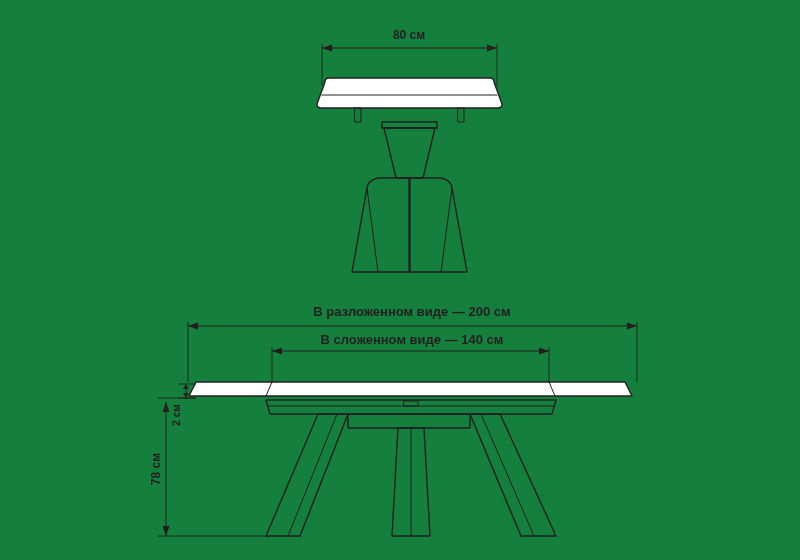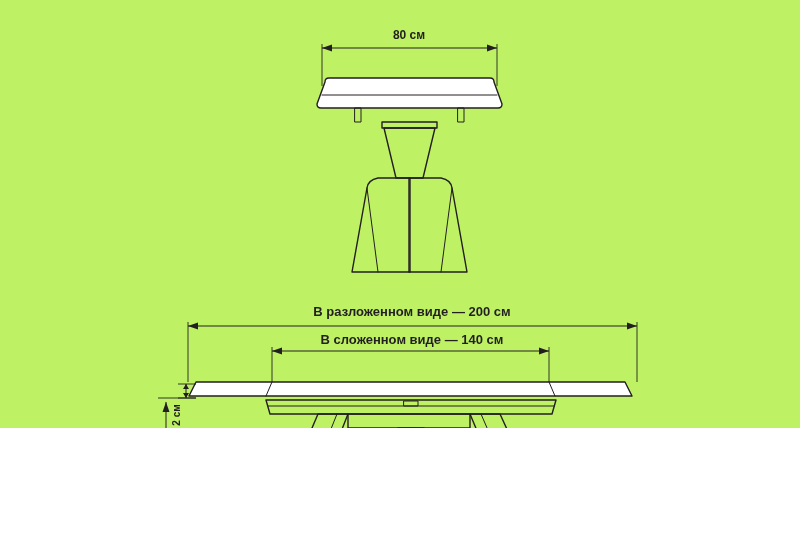--- a/index.html
+++ b/index.html
@@ -6,22 +6,22 @@
     margin: 0;
     padding: 0;
     background: #ffffff;
   }
   body {
     font-family: "Liberation Sans", sans-serif;
   }
   #stage {
     position: relative;
     width: 800px;
-    height: 428px;
-    background: #bef264;
+    height: 560px;
+    background: #15803d;
     overflow: hidden;
   }
   svg.diagram {
     position: absolute;
     left: 0;
     top: 0;
     width: 800px;
     height: 560px;
   }
   .outline {

